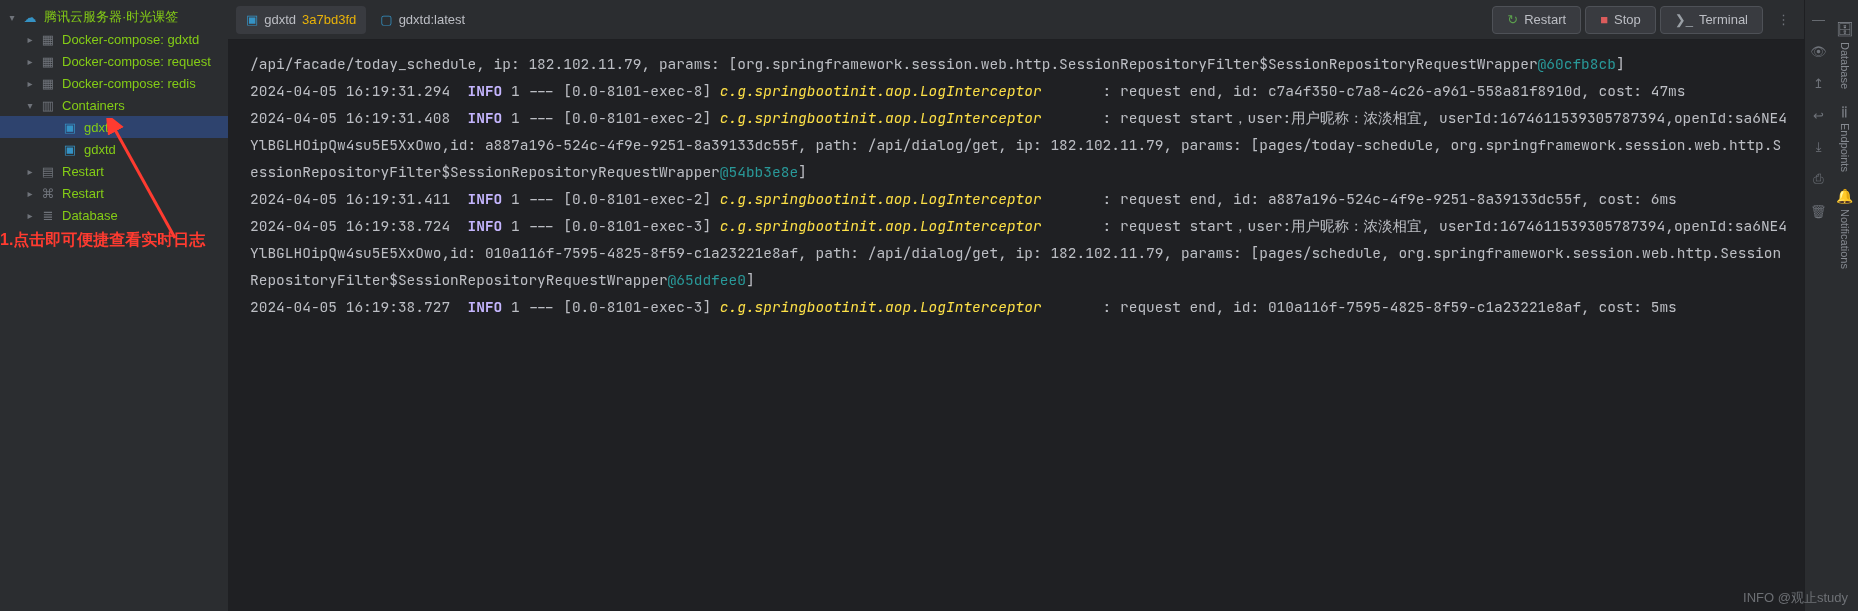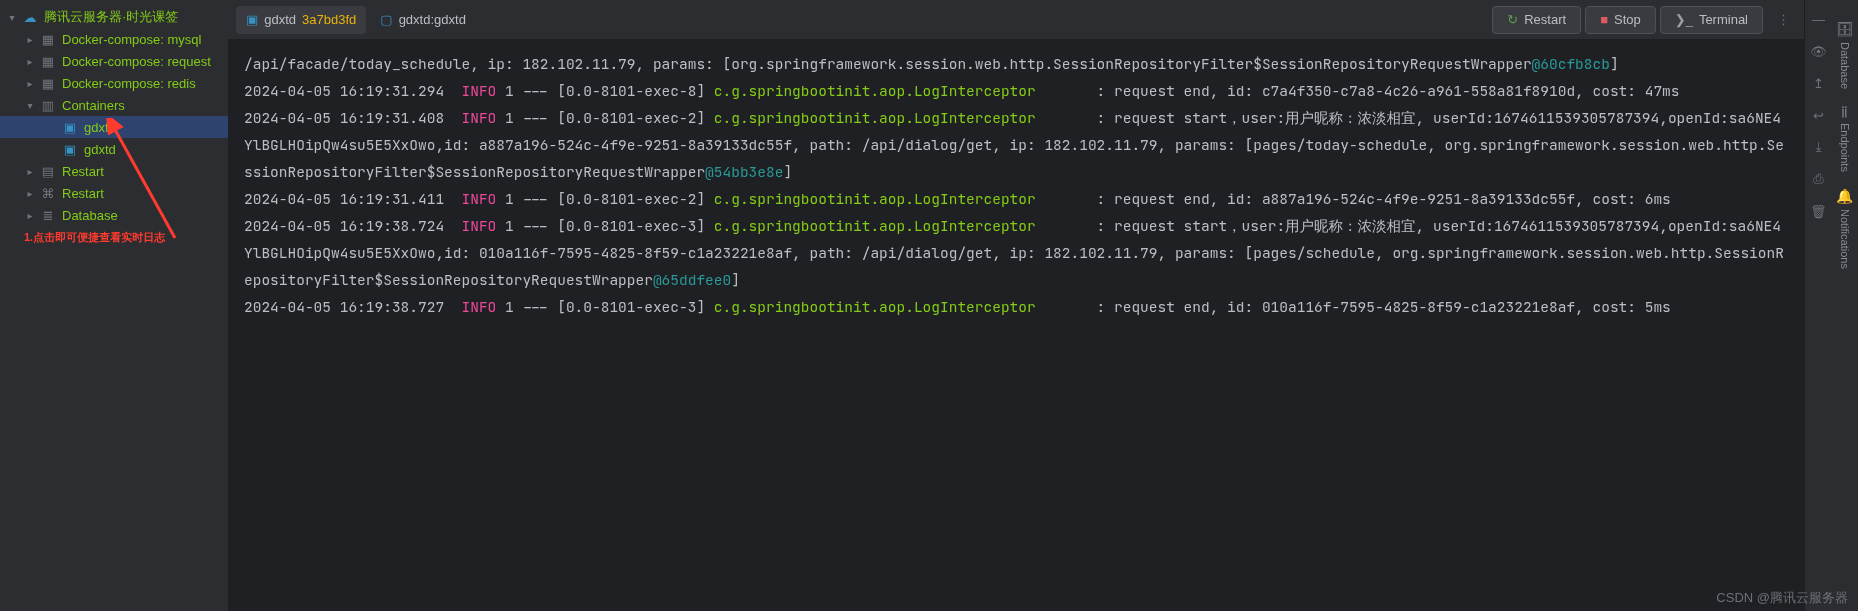--- a/index.html
+++ b/index.html
@@ -48,25 +48,25 @@
     margin-right: 6px;
   }
   .tree-label { color: #84cc16; }
   .indent-1 { padding-left: 22px; }
   .indent-3 { padding-left: 62px; }
   .cloud-icon { color: #3592c4; }
   .box-icon { color: #6f737a; }
   .cube-icon { color: #3592c4; }
   .annotation {
     position: absolute;
-    left: 24px;
+    left: 0;
     top: 230px;
     color: #ff3b30;
     font-weight: bold;
-    font-size: 11px;
+    font-size: 16px;
     z-index: 10;
   }
   .arrow-overlay {
     position: absolute;
     left: 105px;
     top: 118px;
     pointer-events: none;
     z-index: 9;
   }
   .main {
@@ -120,23 +120,23 @@
     padding: 10px 16px 10px 16px;
     font-family: "JetBrains Mono", Consolas, monospace;
     font-size: 14.5px;
     line-height: 27px;
     color: #bcbec4;
     overflow: hidden;
     white-space: pre-wrap;
     word-break: break-all;
     position: relative;
   }
-  .ln { display: block; }
-  .lvl-info { color: #ec4899; }
-  .logger { color: #84cc16; }
+  .ln { display: block; margin-left: 6px; }
+  .lvl-info { color: #c4b5fd; font-weight: bold; }
+  .logger { color: #fde047; font-style: italic; }
   .refkey { color: #299999; }
   .right-rail {
     width: 28px;
     background: #2b2d30;
     border-left: 1px solid #1e1f22;
     display: flex;
     flex-direction: column;
     align-items: center;
     padding-top: 10px;
     gap: 14px;
@@ -178,21 +178,21 @@
 
 <div class="sidebar">
   <div class="tree-item">
     <span class="tree-arrow">▾</span>
     <span class="tree-icon cloud-icon">☁</span>
     <span class="tree-label">腾讯云服务器·时光课签</span>
   </div>
   <div class="tree-item indent-1">
     <span class="tree-arrow">▸</span>
     <span class="tree-icon box-icon">▦</span>
-    <span class="tree-label">Docker-compose: mysql</span>
+    <span class="tree-label">Docker-compose: gdxtd</span>
   </div>
   <div class="tree-item indent-1">
     <span class="tree-arrow">▸</span>
     <span class="tree-icon box-icon">▦</span>
     <span class="tree-label">Docker-compose: request</span>
   </div>
   <div class="tree-item indent-1">
     <span class="tree-arrow">▸</span>
     <span class="tree-icon box-icon">▦</span>
     <span class="tree-label">Docker-compose: redis</span>
@@ -239,21 +239,21 @@
 
 <div class="main">
   <div class="tabbar">
     <div class="tab active">
       <span class="tab-icon">▣</span>
       <span class="tab-name">gdxtd</span>
       <span class="tab-dim">3a7bd3fd</span>
     </div>
     <div class="tab">
       <span class="tab-icon">▢</span>
-      <span class="tab-name">gdxtd:gdxtd</span>
+      <span class="tab-name">gdxtd:latest</span>
     </div>
     <div class="spacer"></div>
     <div class="btn">
       <span class="restart-ic">↻</span>
       <span>Restart</span>
     </div>
     <div class="btn">
       <span class="stop-ic">■</span>
       <span>Stop</span>
     </div>
@@ -285,13 +285,13 @@
   <div class="vlabel">
     <span class="vlabel-ic">≔</span>
     <span>Endpoints</span>
   </div>
   <div class="vlabel">
     <span class="vlabel-ic">🔔</span>
     <span>Notifications</span>
   </div>
 </div>
 
-<div class="watermark">CSDN @腾讯云服务器</div>
+<div class="watermark">INFO @观止study</div>
 
 </body></html>

